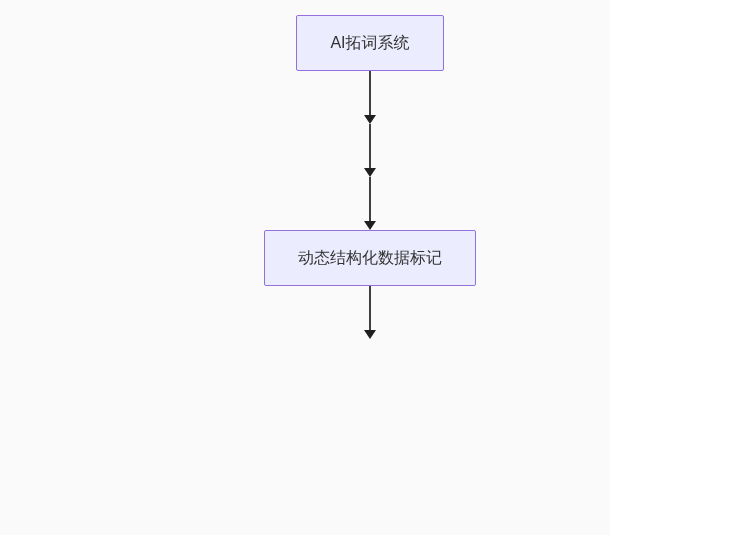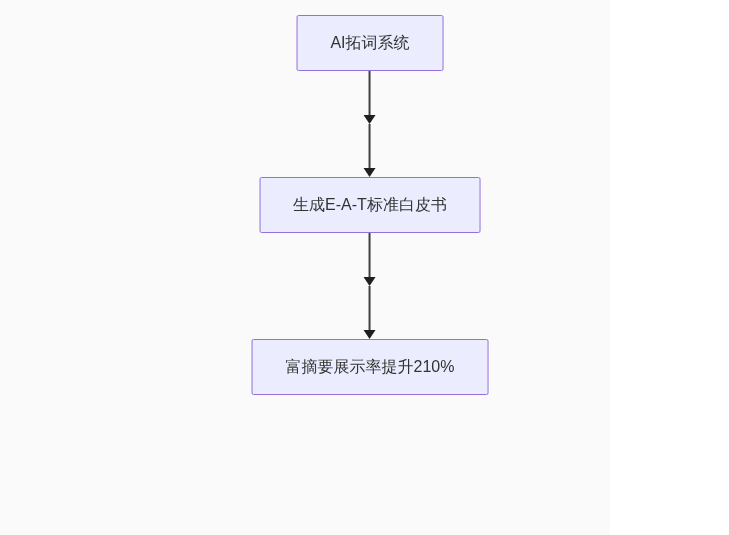--- a/index.html
+++ b/index.html
@@ -68,33 +68,30 @@
       <div class="line"></div>
       <div class="arrowhead"></div>
     </div>
 
 
     <div class="connector">
       <div class="line"></div>
       <div class="arrowhead"></div>
     </div>
 
+
+    <div class="connector">
+      <div class="line"></div>
+      <div class="arrowhead"></div>
+    </div>
+
     <div class="flow-node">
-      <span>生成E-A-T标准白皮书</span>
+      <span>动态结构化数据标记</span>
     </div>
 
     <div class="connector">
       <div class="line"></div>
       <div class="arrowhead"></div>
     </div>
 
 
-    <div class="connector">
-      <div class="line"></div>
-      <div class="arrowhead"></div>
-    </div>
-
-    <div class="flow-node">
-      <span>富摘要展示率提升210%</span>
-    </div>
-
   </div>
 </div>
 
 </body></html>

